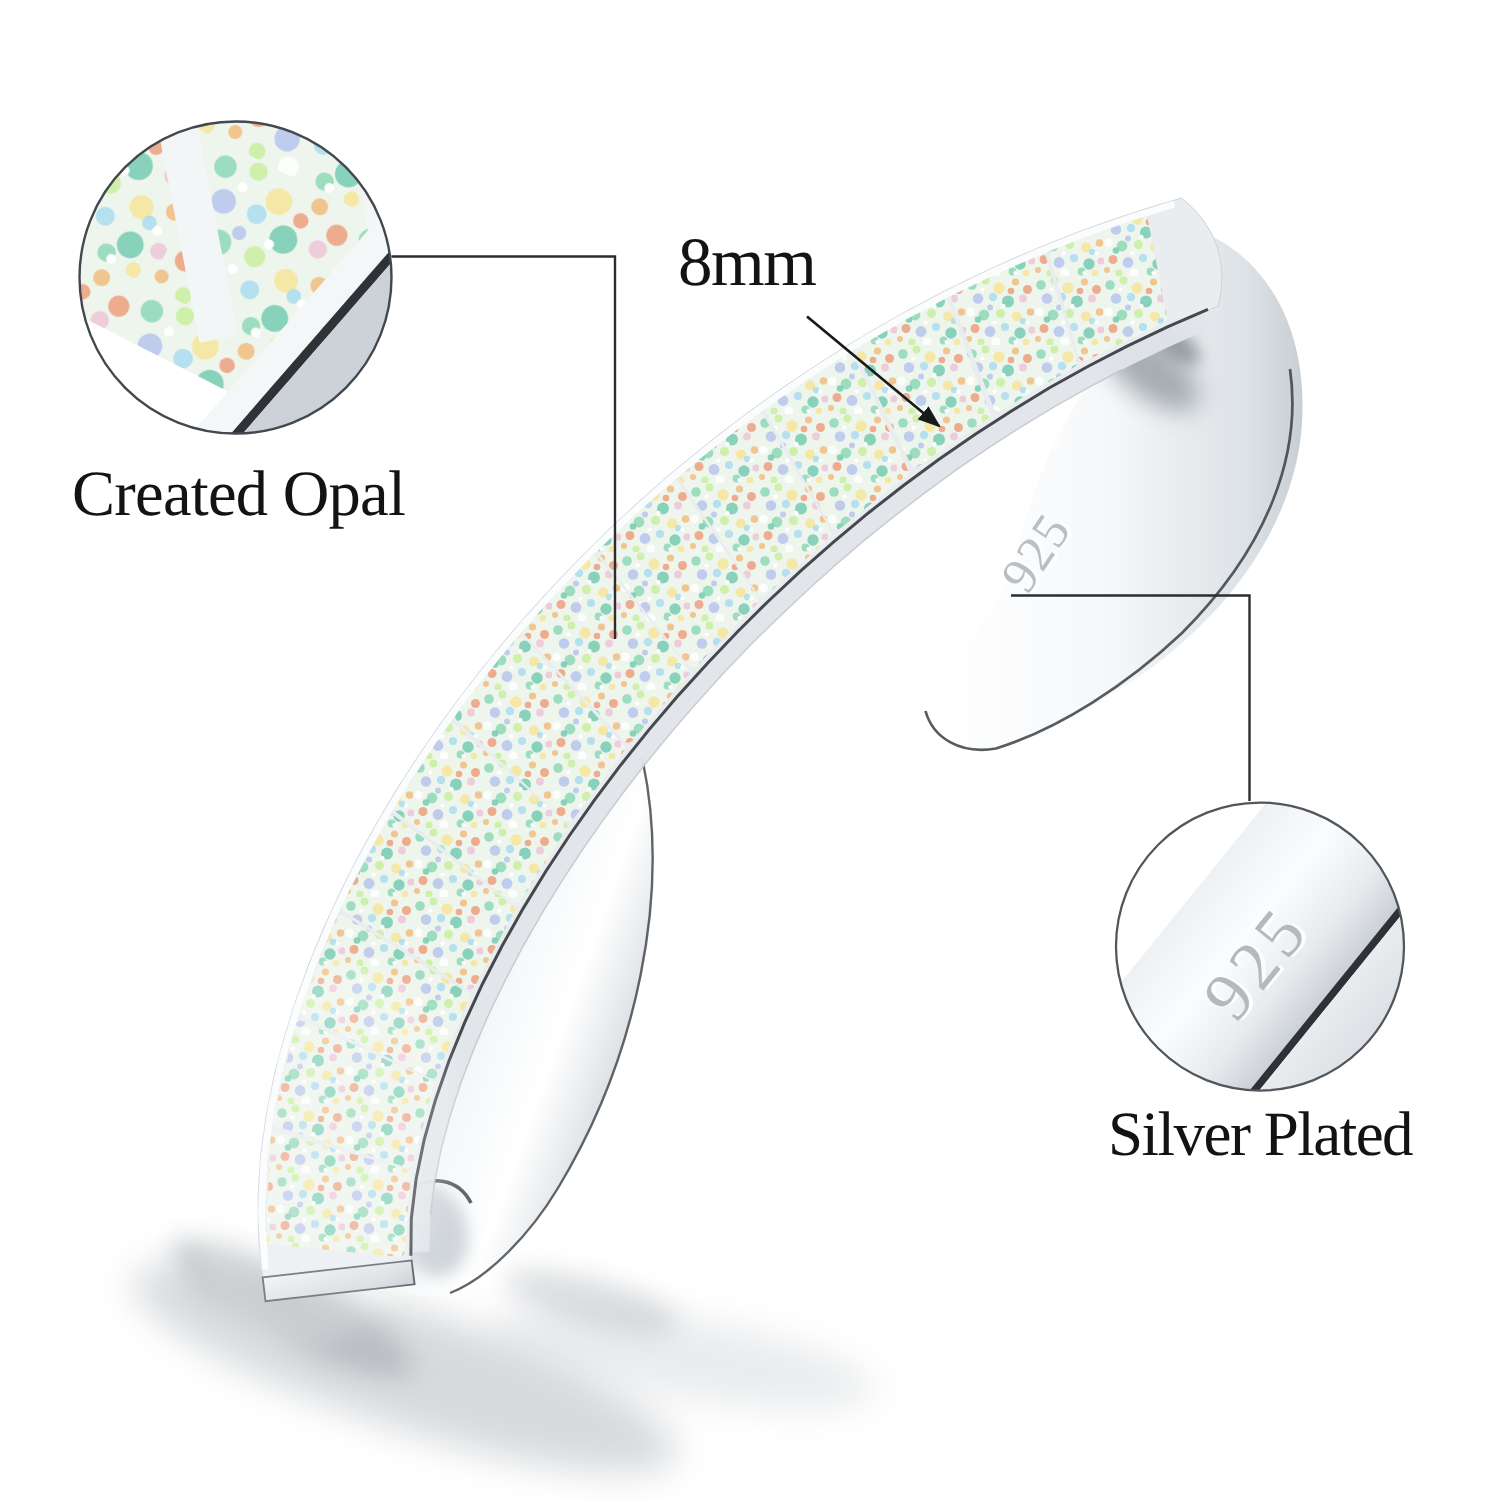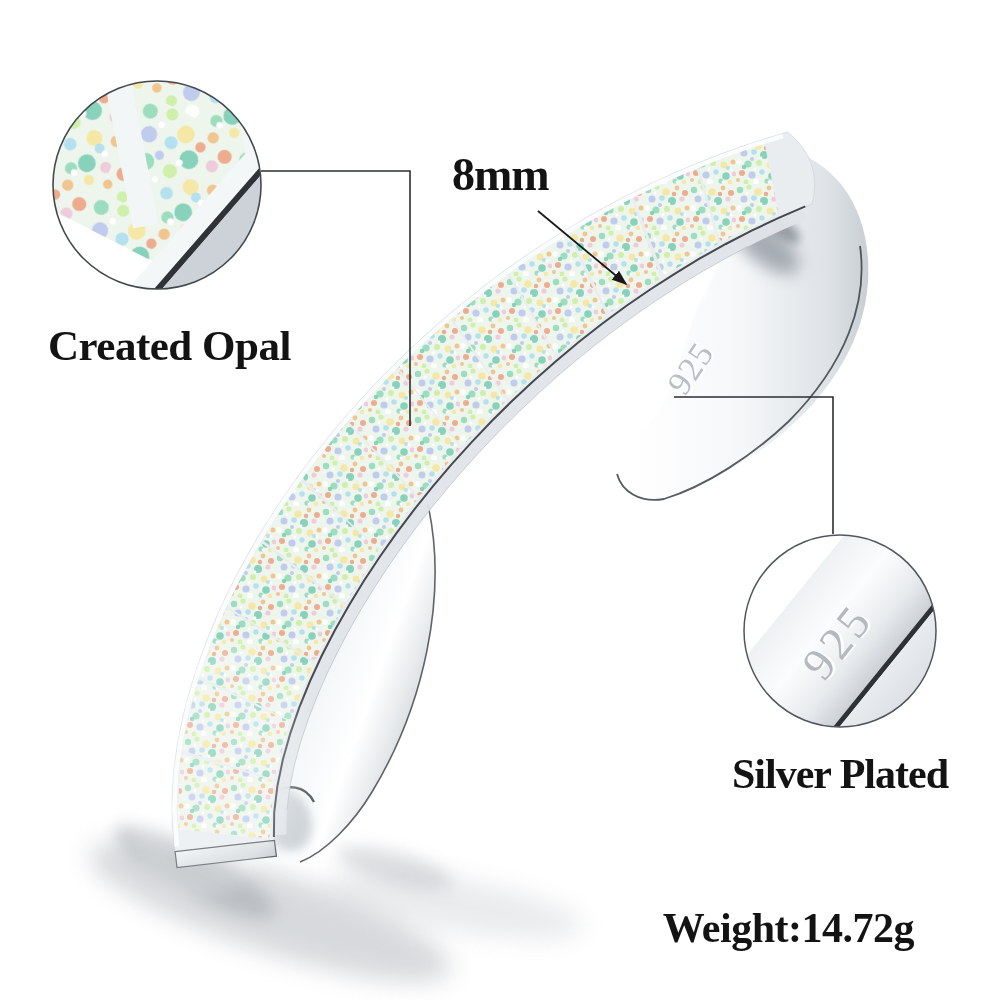--- a/index.html
+++ b/index.html
@@ -1,22 +1,22 @@
 <!DOCTYPE html>
 <html><head>
 <meta charset="utf-8">
 <style>
   html,body{margin:0;padding:0;background:#fff;}
   .stage{position:relative;width:1000px;height:1000px;background:#fff;overflow:hidden;
          font-family:"Liberation Serif","DejaVu Serif",serif;}
   svg{position:absolute;left:0;top:0;}
-  .lbl{position:absolute;font-weight:700;color:#131313;white-space:nowrap;}
+  .lbl{position:absolute;font-weight:400;color:#131313;white-space:nowrap;}
   #lbl-8mm{left:452px;top:148px;font-size:46px;letter-spacing:-1px;}
-  #lbl-opal{left:48px;top:320px;font-size:43px;line-height:1.22;letter-spacing:-0.5px;}
-  #lbl-silver{left:690px;top:750px;width:300px;text-align:center;font-size:42px;letter-spacing:-1px;}
+  #lbl-opal{left:48px;top:304px;font-size:43px;line-height:1.22;letter-spacing:-0.5px;}
+  #lbl-silver{left:690px;top:733px;width:300px;text-align:center;font-size:42px;letter-spacing:-1px;}
   #lbl-length{right:66px;top:854px;font-size:42px;letter-spacing:-0.5px;}
   #lbl-weight{right:86px;top:904px;font-size:42px;letter-spacing:-0.5px;}
   text{font-family:"Liberation Serif","DejaVu Serif",serif;}
 </style>
 </head>
 <body>
 
 <div class="stage">
 
 <svg width="1000" height="1000" viewBox="0 0 1000 1000">
@@ -206,15 +206,14 @@
     <path d="M 674,397 H 833 V 534"></path>
     <path d="M 538,211 L 626,284" stroke="#17191c" stroke-width="1.8" marker-end="url(#arrh)"></path>
   </g>
 </svg>
 
 <div class="lbl" id="lbl-8mm">8mm</div>
 <div class="lbl" id="lbl-opal">
   <div>Created Opal</div>
 </div>
 <div class="lbl" id="lbl-silver">Silver Plated</div>
-<div class="lbl" id="lbl-weight">Weight:14.72g</div>
 
 </div>
 
 </body></html>

